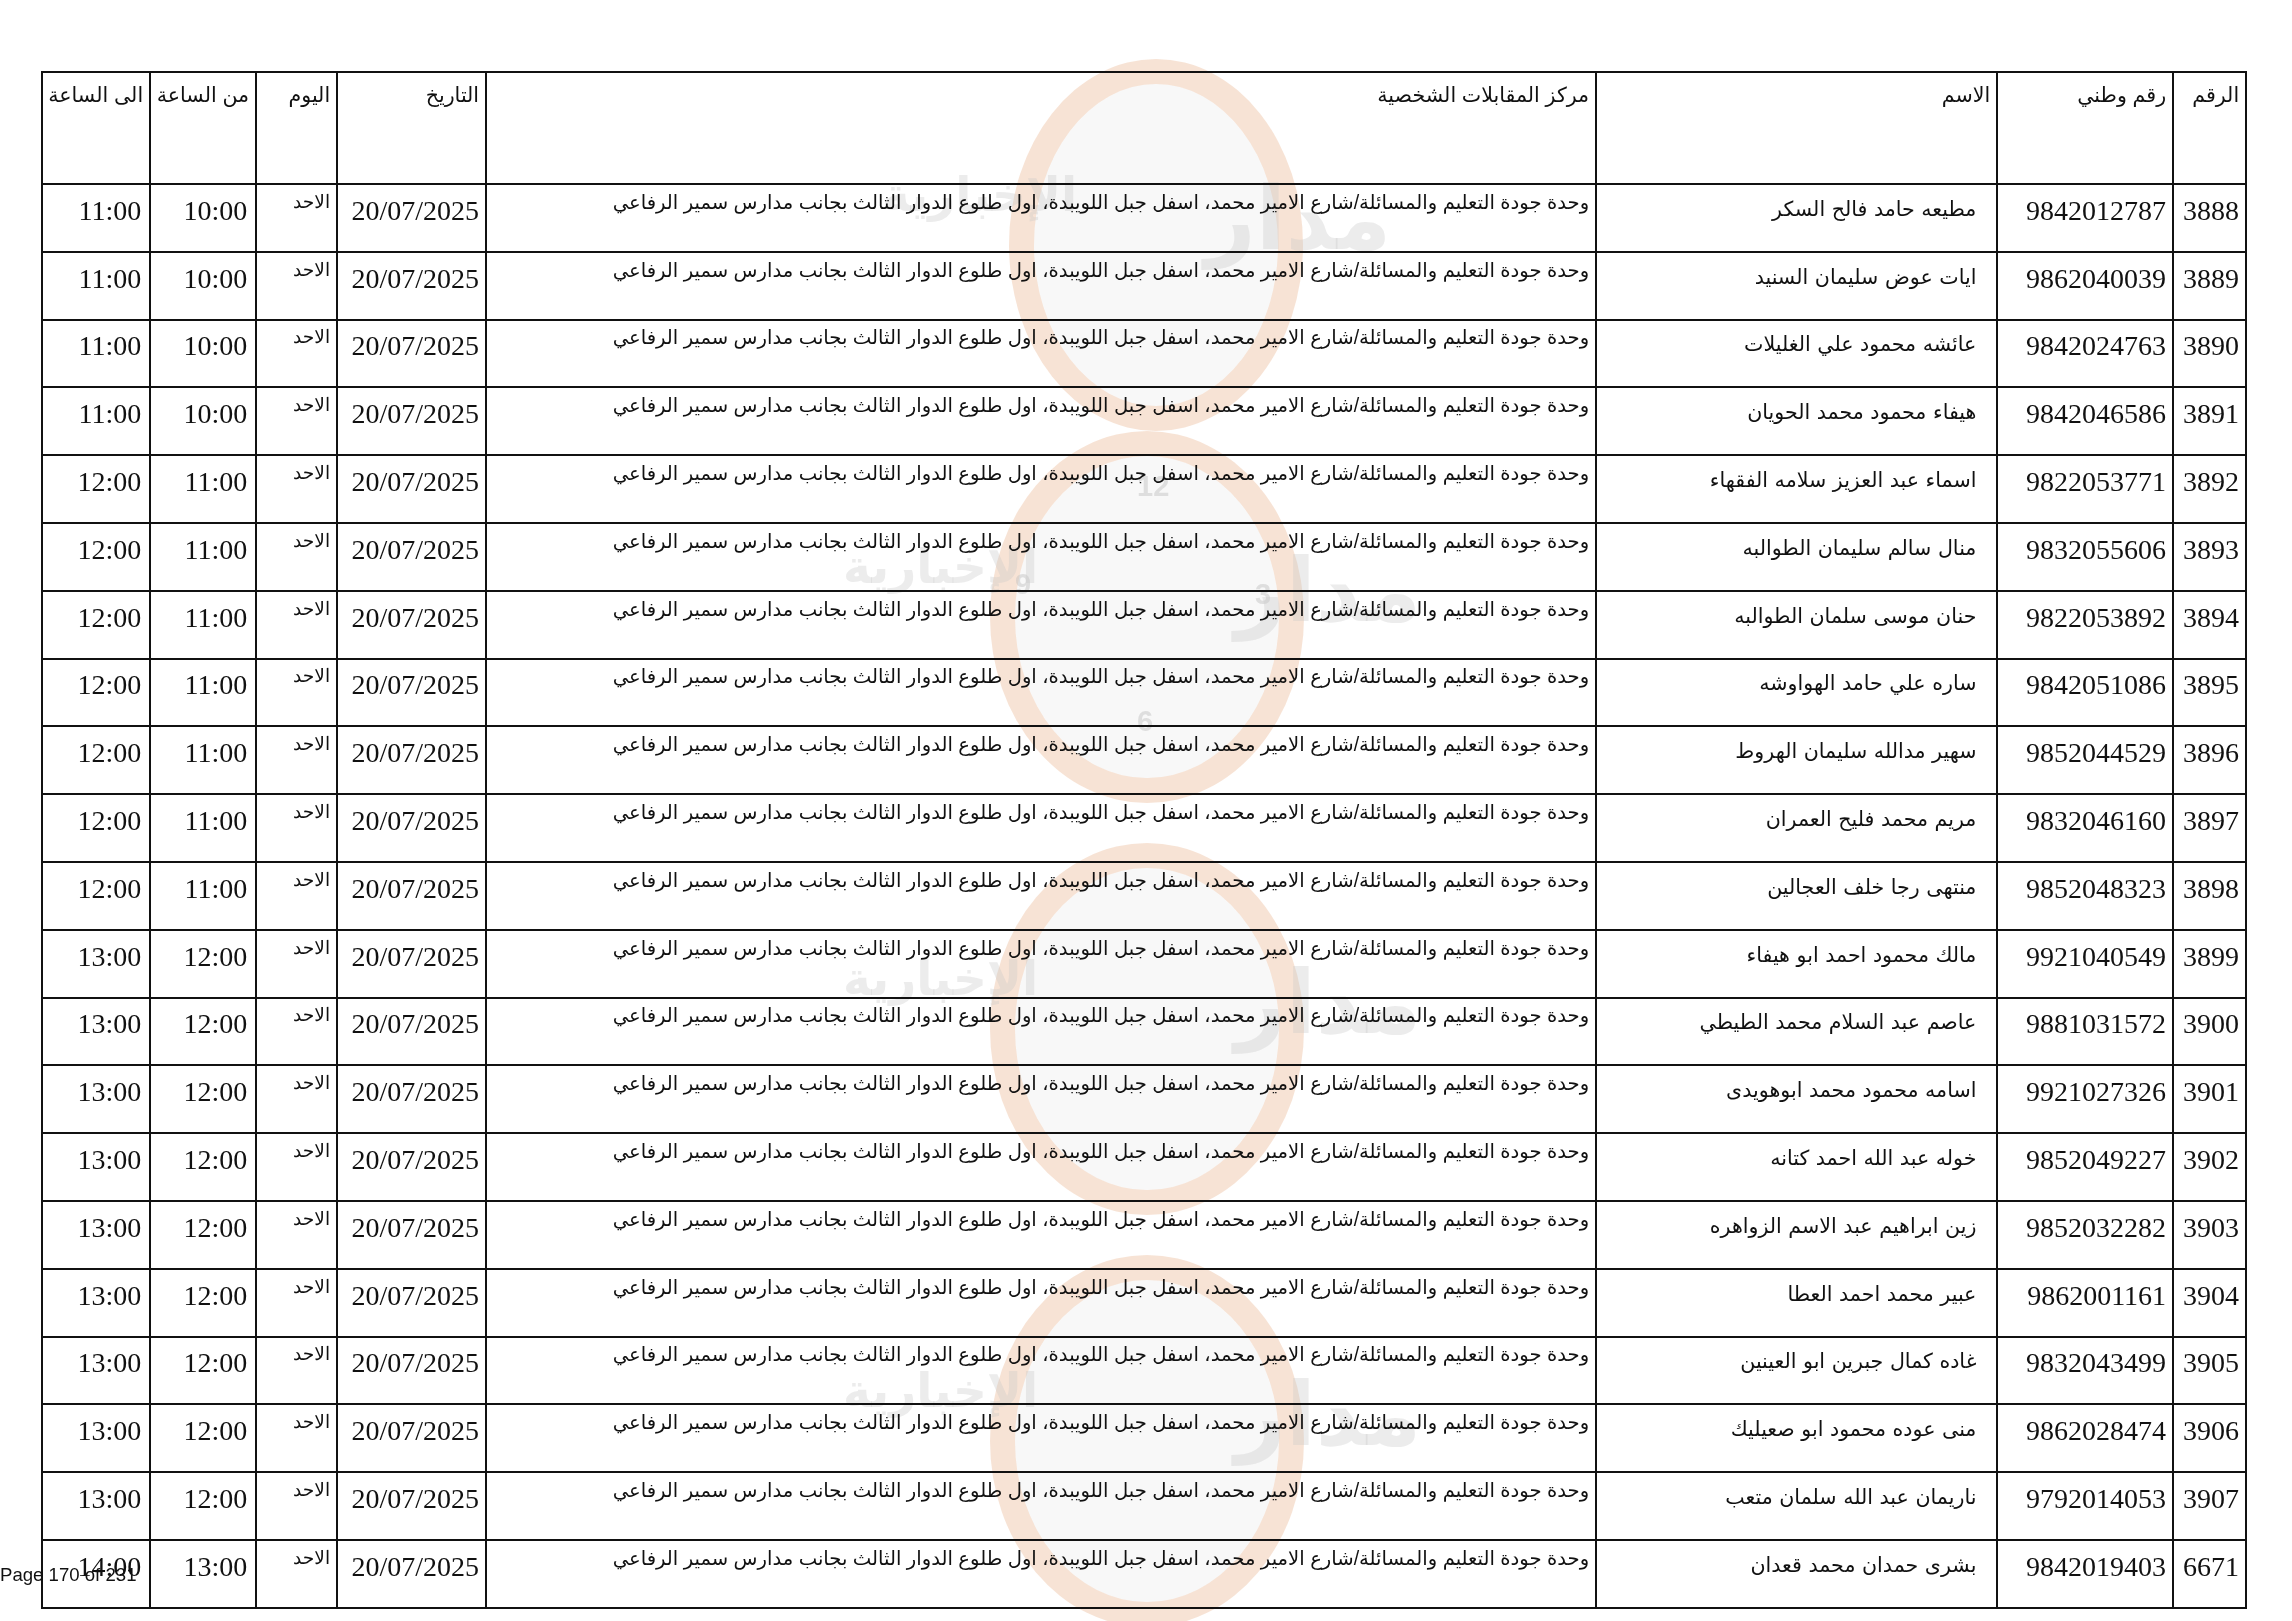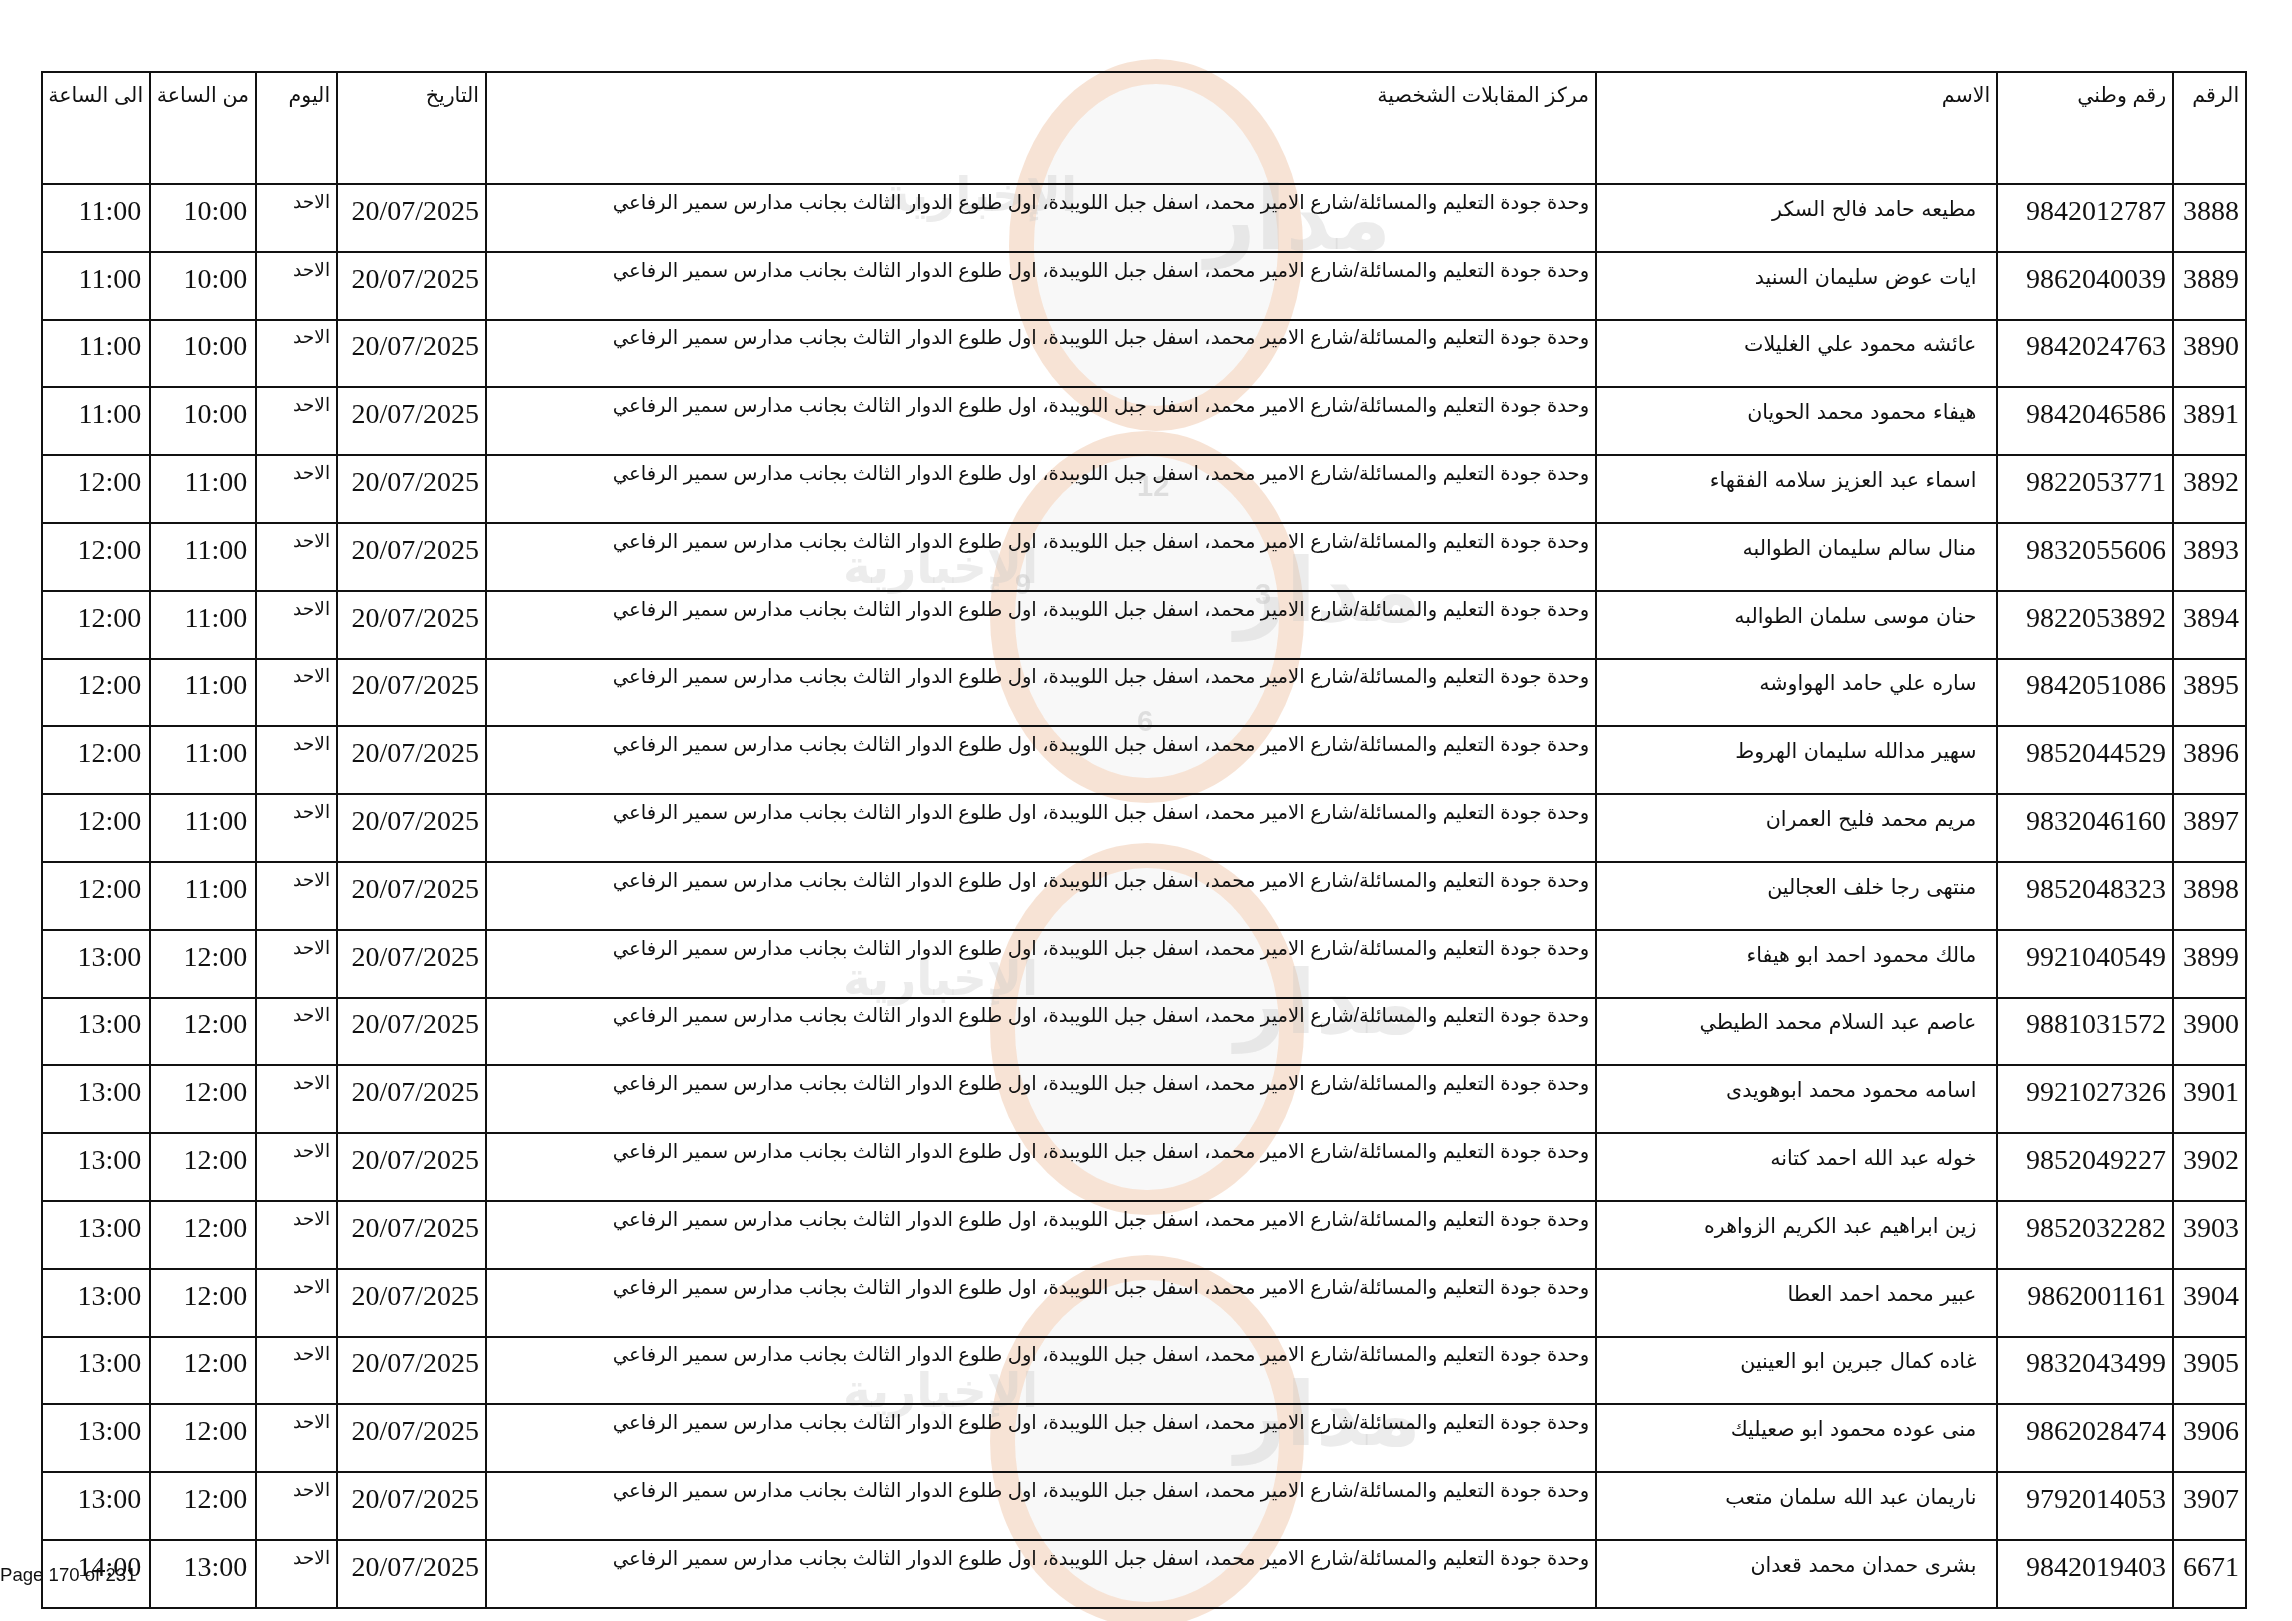--- a/index.html
+++ b/index.html
@@ -320,21 +320,21 @@
     <td class="center">وحدة جودة التعليم والمسائلة/شارع الامير محمد، اسفل جبل اللويبدة، اول طلوع الدوار الثالث بجانب مدارس سمير الرفاعي</td>
     <td class="date">20/07/2025</td>
     <td class="day">الاحد</td>
     <td class="time">12:00</td>
     <td class="time">13:00</td>
   </tr>
 
   <tr>
     <td class="num">3903</td>
     <td class="nid">9852032282</td>
-    <td class="name">زين ابراهيم عبد الكريم الزواهره</td>
+    <td class="name">زين ابراهيم عبد الاسم الزواهره</td>
     <td class="center">وحدة جودة التعليم والمسائلة/شارع الامير محمد، اسفل جبل اللويبدة، اول طلوع الدوار الثالث بجانب مدارس سمير الرفاعي</td>
     <td class="date">20/07/2025</td>
     <td class="day">الاحد</td>
     <td class="time">12:00</td>
     <td class="time">13:00</td>
   </tr>
 
   <tr>
     <td class="num">3904</td>
     <td class="nid">9862001161</td>

